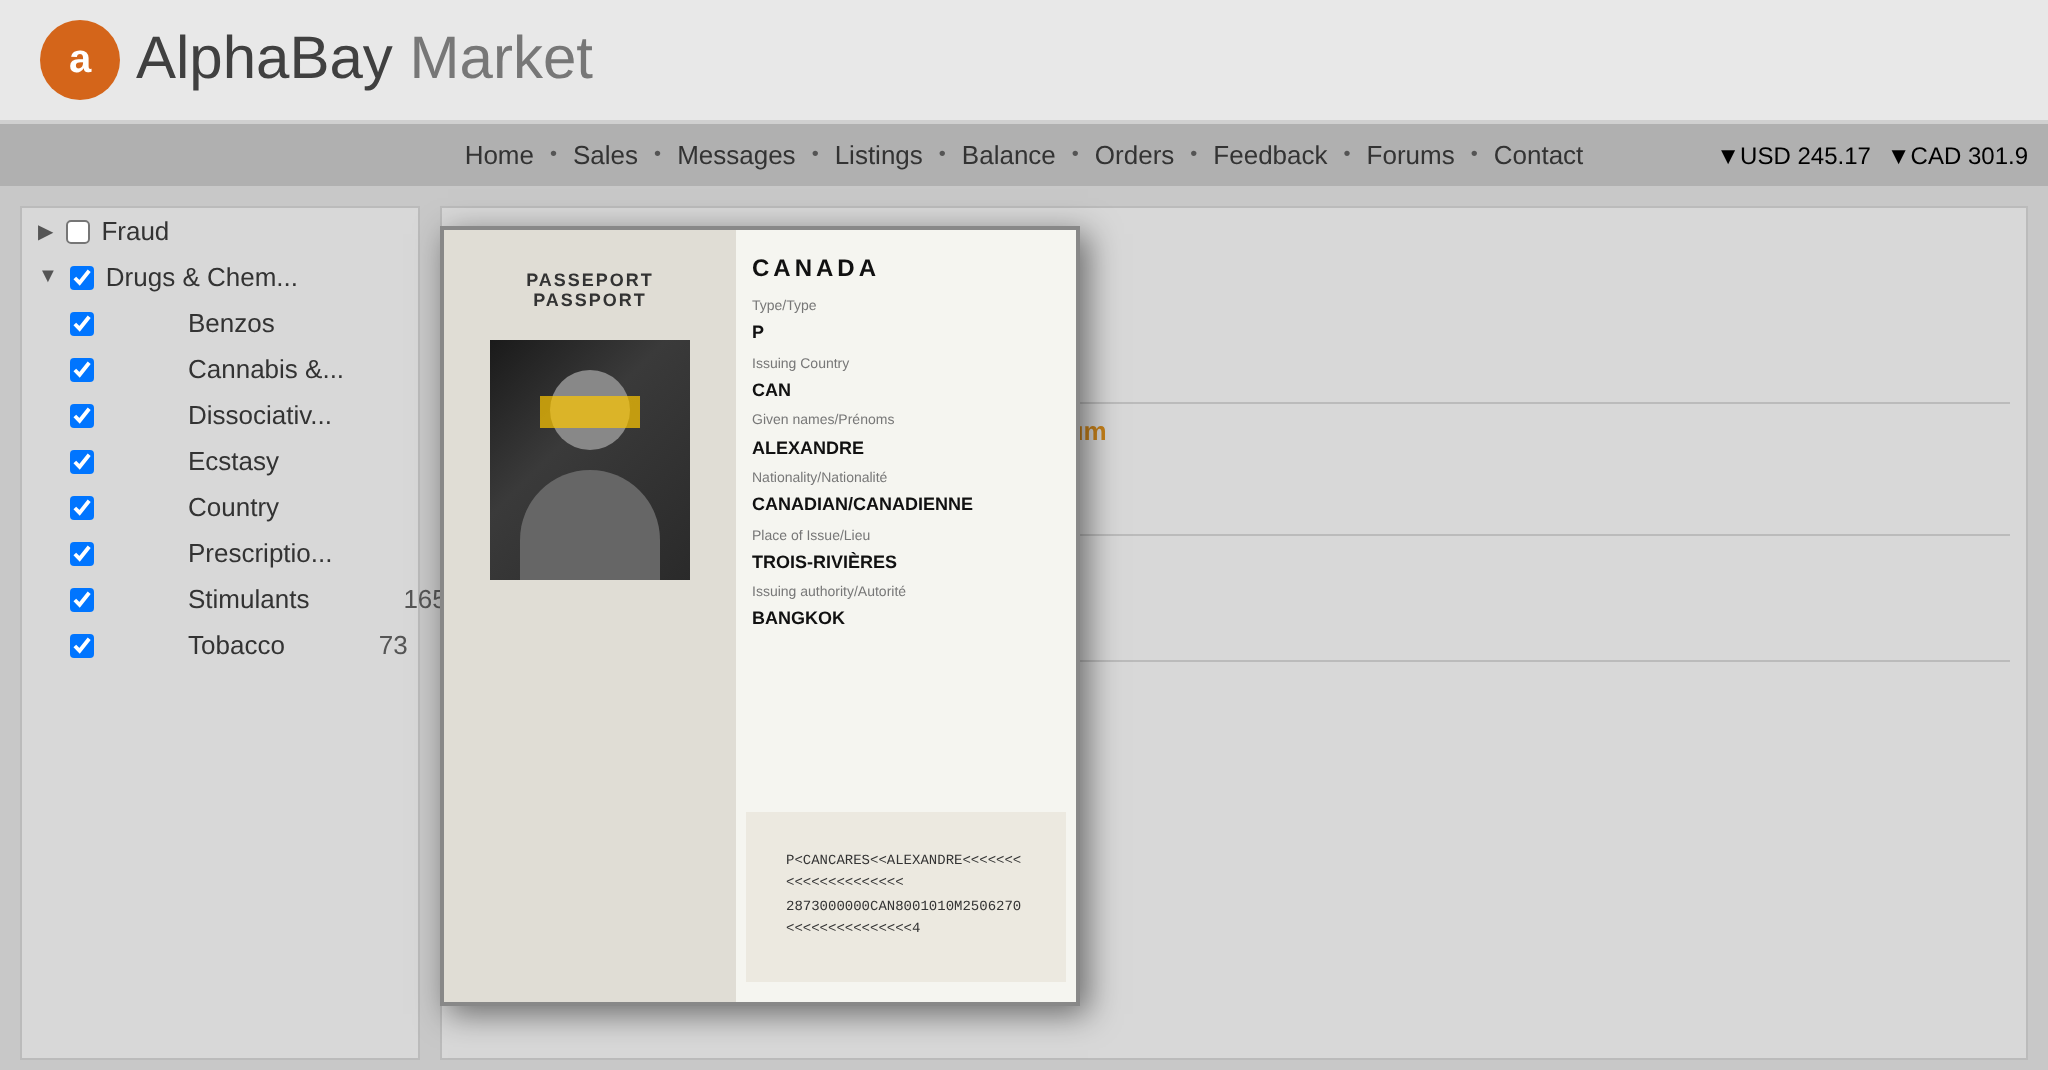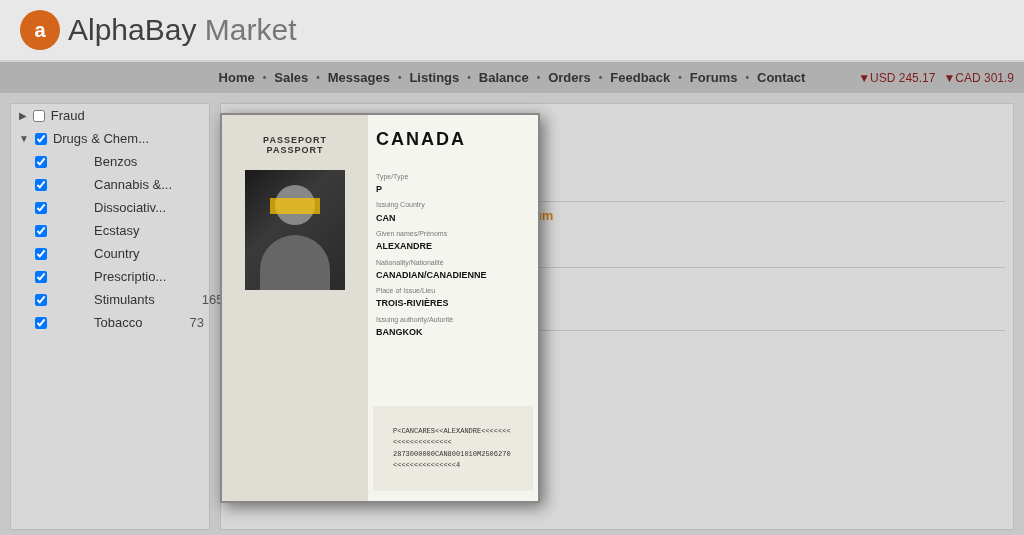--- a/index.html
+++ b/index.html
@@ -52,42 +52,41 @@
       display: flex;
       align-items: center;
       padding: 6px 0;
       justify-content: center;
       position: relative;
     }
     #navbar .nav-links {
       display: flex;
       align-items: center;
       gap: 4px;
-      font-weight: bold;
     }
     #navbar .nav-links a {
       color: #333;
       text-decoration: none;
       font-size: 13px;
       padding: 2px 4px;
     }
     #navbar .dot {
       color: #555;
       font-size: 10px;
     }
     #currency-info {
       position: absolute;
       right: 10px;
       font-size: 12px;
       color: #222;
       display: flex;
       gap: 8px;
     }
     #currency-info span {
-      color: #7f1d1d;
+      color: #000000;
     }
 
     
     #main-content {
       display: flex;
       padding: 10px;
       gap: 10px;
       height: calc(535px - 88px);
       position: relative;
     }
@@ -285,25 +284,25 @@
     }
 
     #passport-info-side {
       flex: 1;
       padding: 10px 8px;
       font-size: 8px;
       color: #333;
       line-height: 1.6;
     }
     #passport-country {
-      font-size: 18px;
+      font-size: 12px;
       font-weight: bold;
       color: #111;
       letter-spacing: 2px;
-      margin-bottom: 17px;
+      margin-bottom: 4px;
     }
     .passport-field {
       margin-bottom: 3px;
     }
     .passport-field .field-label {
       font-size: 7px;
       color: #777;
     }
     .passport-field .field-value {
       font-size: 9px;

